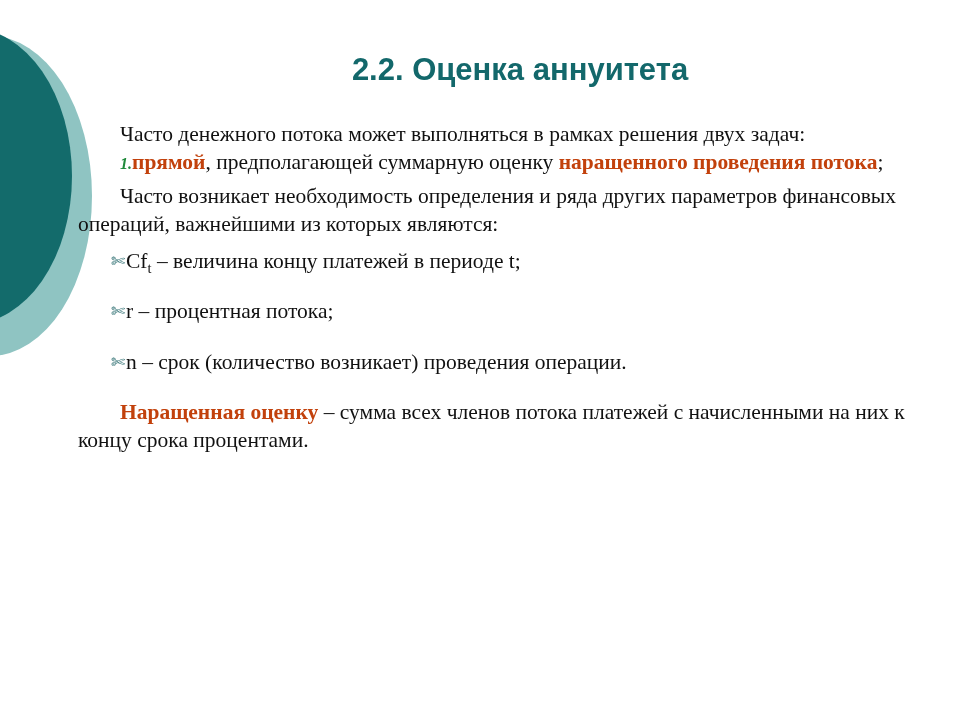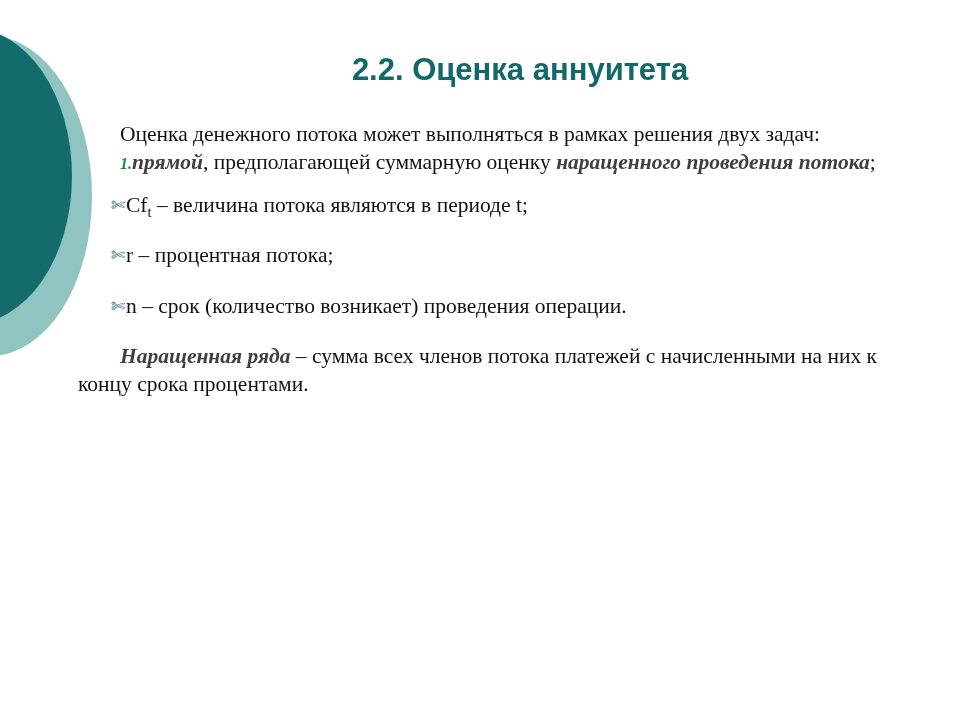--- a/index.html
+++ b/index.html
@@ -80,23 +80,22 @@
   .gap-md { height: 9px; }
   .gap-lg { height: 14px; }
 
   .num {
     color: #1F8A3B;
     font-weight: bold;
     font-style: italic;
     font-size: 16px;
   }
   .green {
-    color: #404040;
+    color: #c2410c;
     font-weight: bold;
-    font-style: italic;
   }
 
   
   .bullet-list {
     margin: 0;
     padding: 0;
     list-style: none;
   }
   .bullet-item {
     position: relative;
@@ -123,46 +122,49 @@
 <div class="slide">
 
   <div class="deco-light"></div>
   <div class="deco-dark"></div>
 
   <div class="title">2.2. Оценка аннуитета</div>
 
   <div class="body-block">
 
     <p class="para">
-      <span>Оценка денежного потока может выполняться в рамках решения двух задач:</span>
+      <span>Часто денежного потока может выполняться в рамках решения двух задач:</span>
     </p>
 
     <p class="para tight">
       <span class="num">1.</span><span class="green">прямой</span><span>, предполагающей суммарную оценку </span><span class="green">наращенного проведения потока</span><span>;</span>
     </p>
 
 
     <div class="gap-sm"></div>
 
+    <p class="para">
+      <span>Часто возникает необходимость определения и ряда других параметров финансовых операций, важнейшими из которых являются:</span>
+    </p>
 
     <div class="gap-md"></div>
 
     <ul class="bullet-list">
       <li class="bullet-item">
-        <span class="bullet-icon">✄</span><span>Cf</span><span class="sub">t</span><span> – величина потока являются в периоде t;</span>
+        <span class="bullet-icon">✄</span><span>Cf</span><span class="sub">t</span><span> – величина концу платежей в периоде t;</span>
       </li>
       <li class="bullet-item">
         <span class="bullet-icon">✄</span><span>r</span><span class="sub"></span><span> – процентная потока;</span>
       </li>
       <li class="bullet-item">
         <span class="bullet-icon">✄</span><span>n</span><span class="sub"></span><span> – срок (количество возникает) проведения операции.</span>
       </li>
     </ul>
 
     <p class="para">
-      <span class="green">Наращенная ряда</span><span> – сумма всех членов потока платежей с начисленными на них к концу срока процентами.</span>
+      <span class="green">Наращенная оценку</span><span> – сумма всех членов потока платежей с начисленными на них к концу срока процентами.</span>
     </p>
 
     <div class="gap-lg"></div>
 
 
   </div>
 </div>
 
 </body></html>

